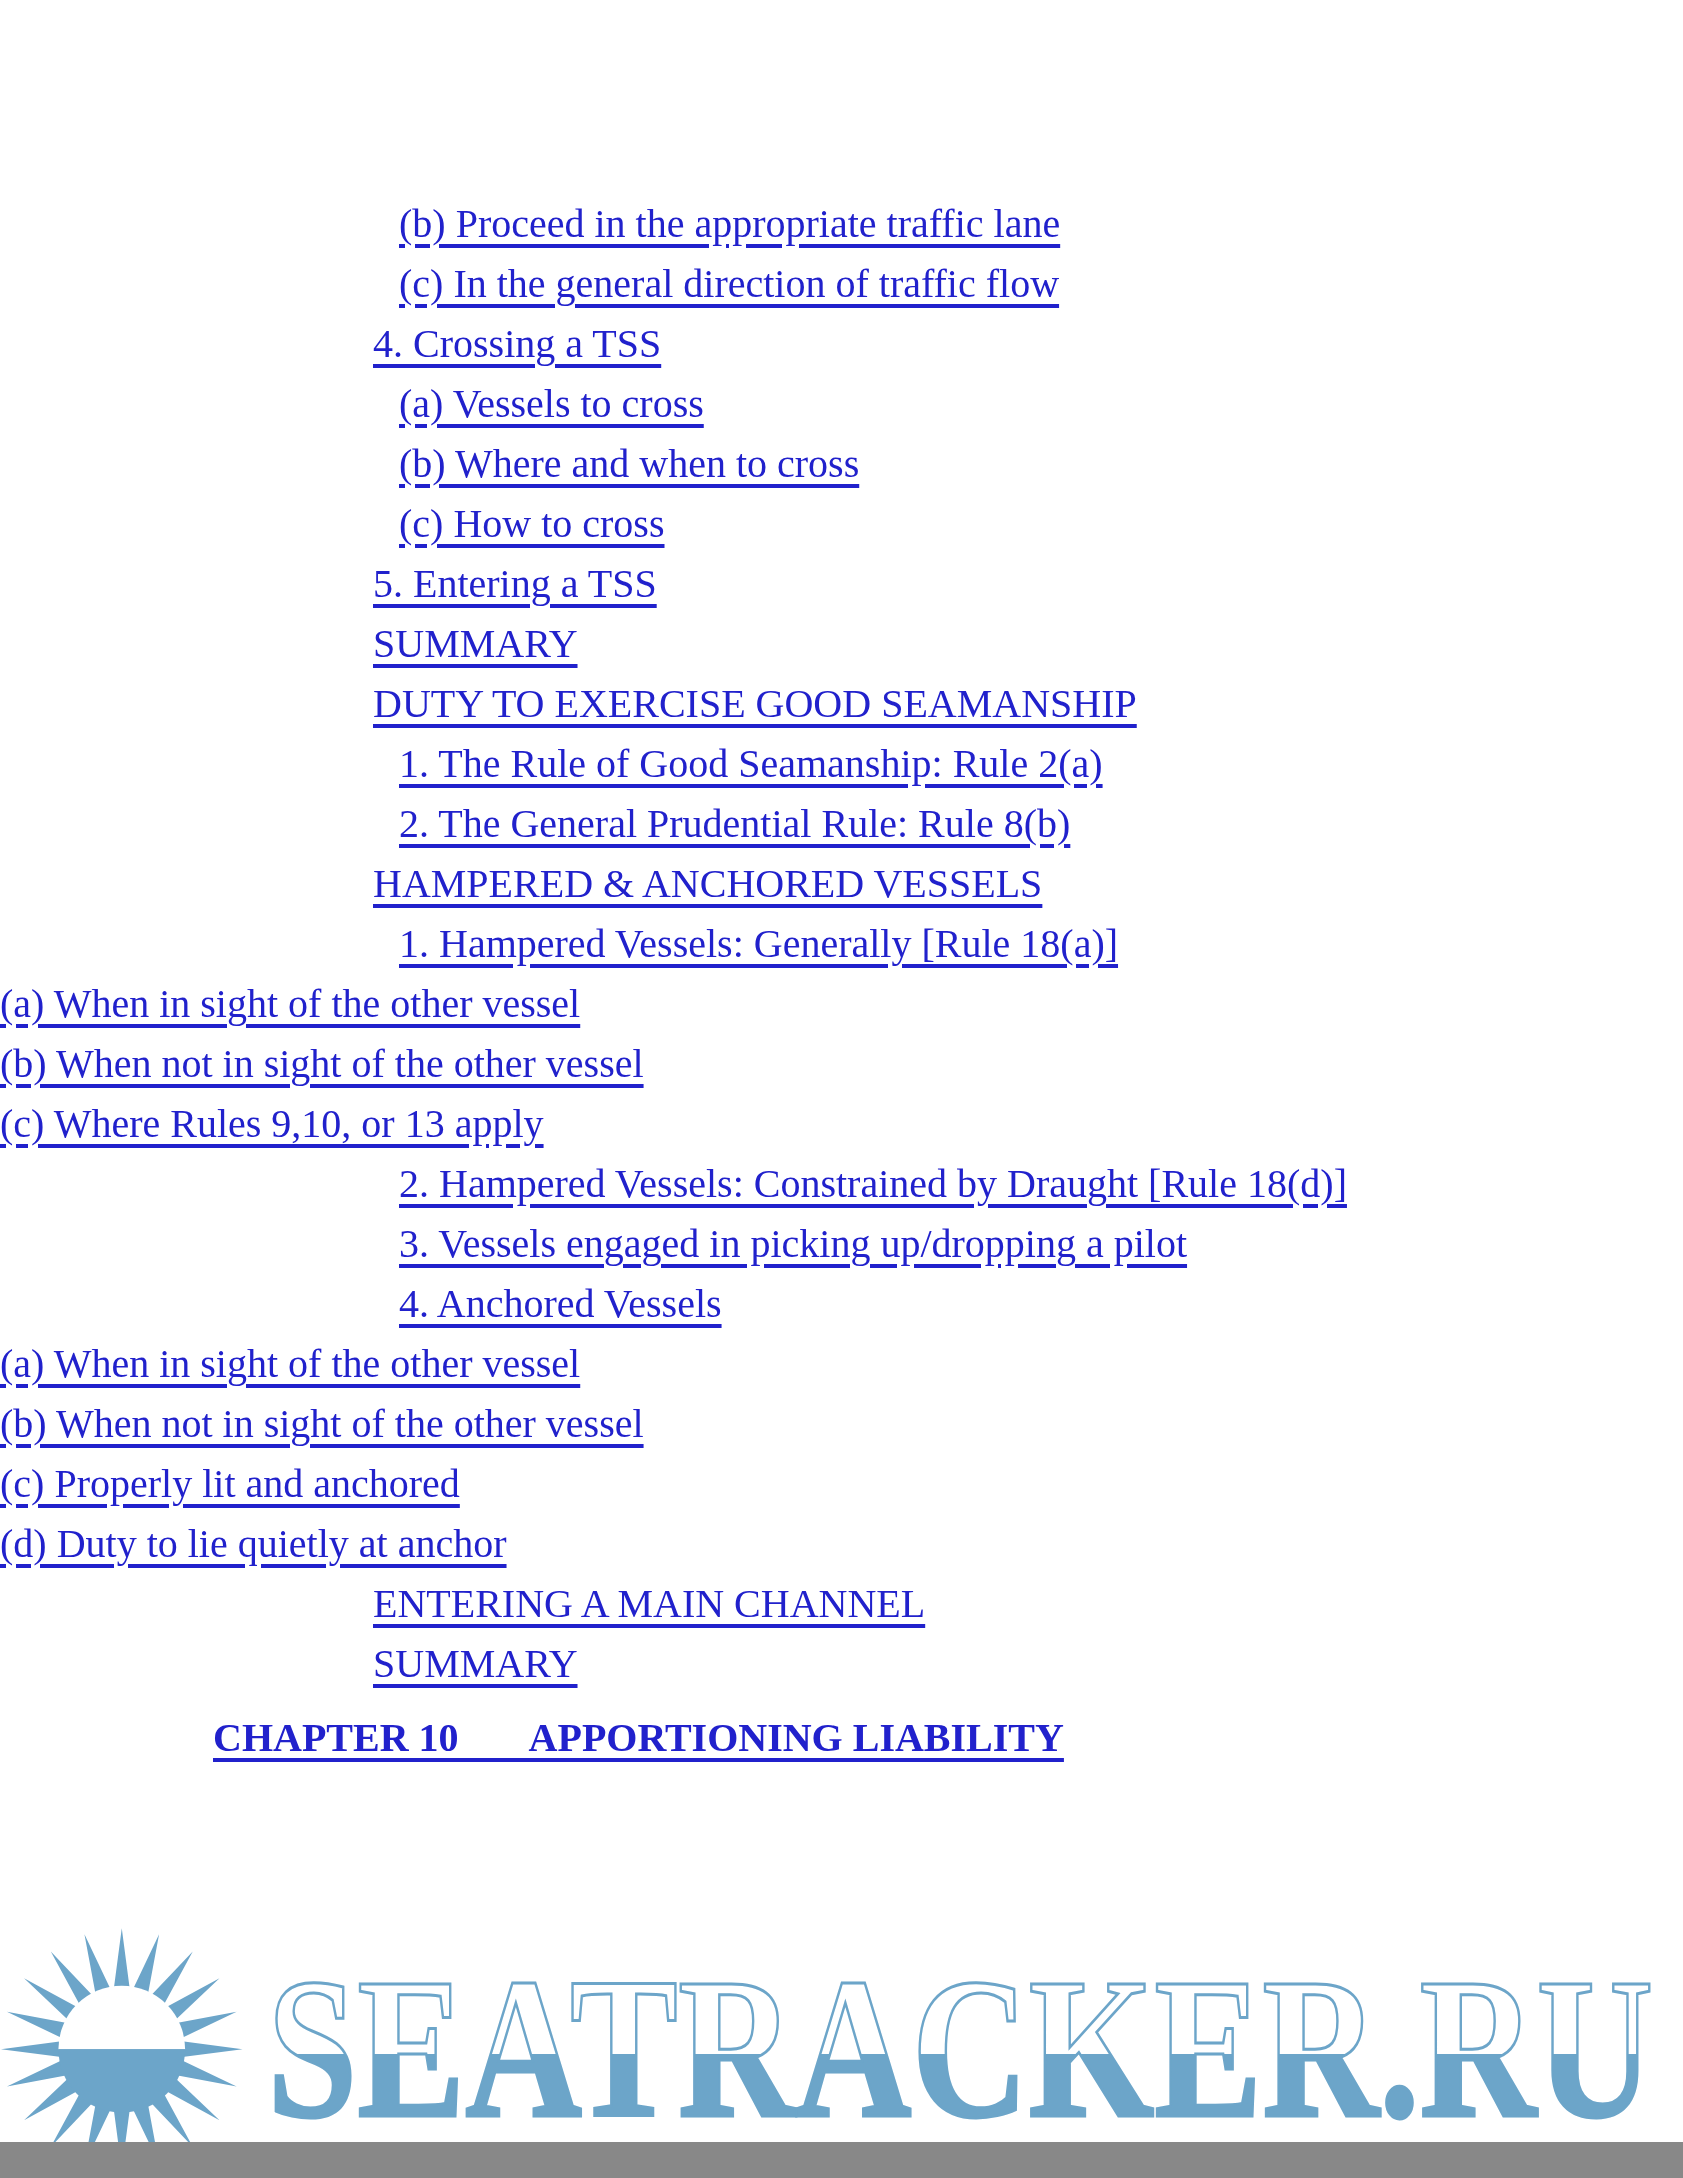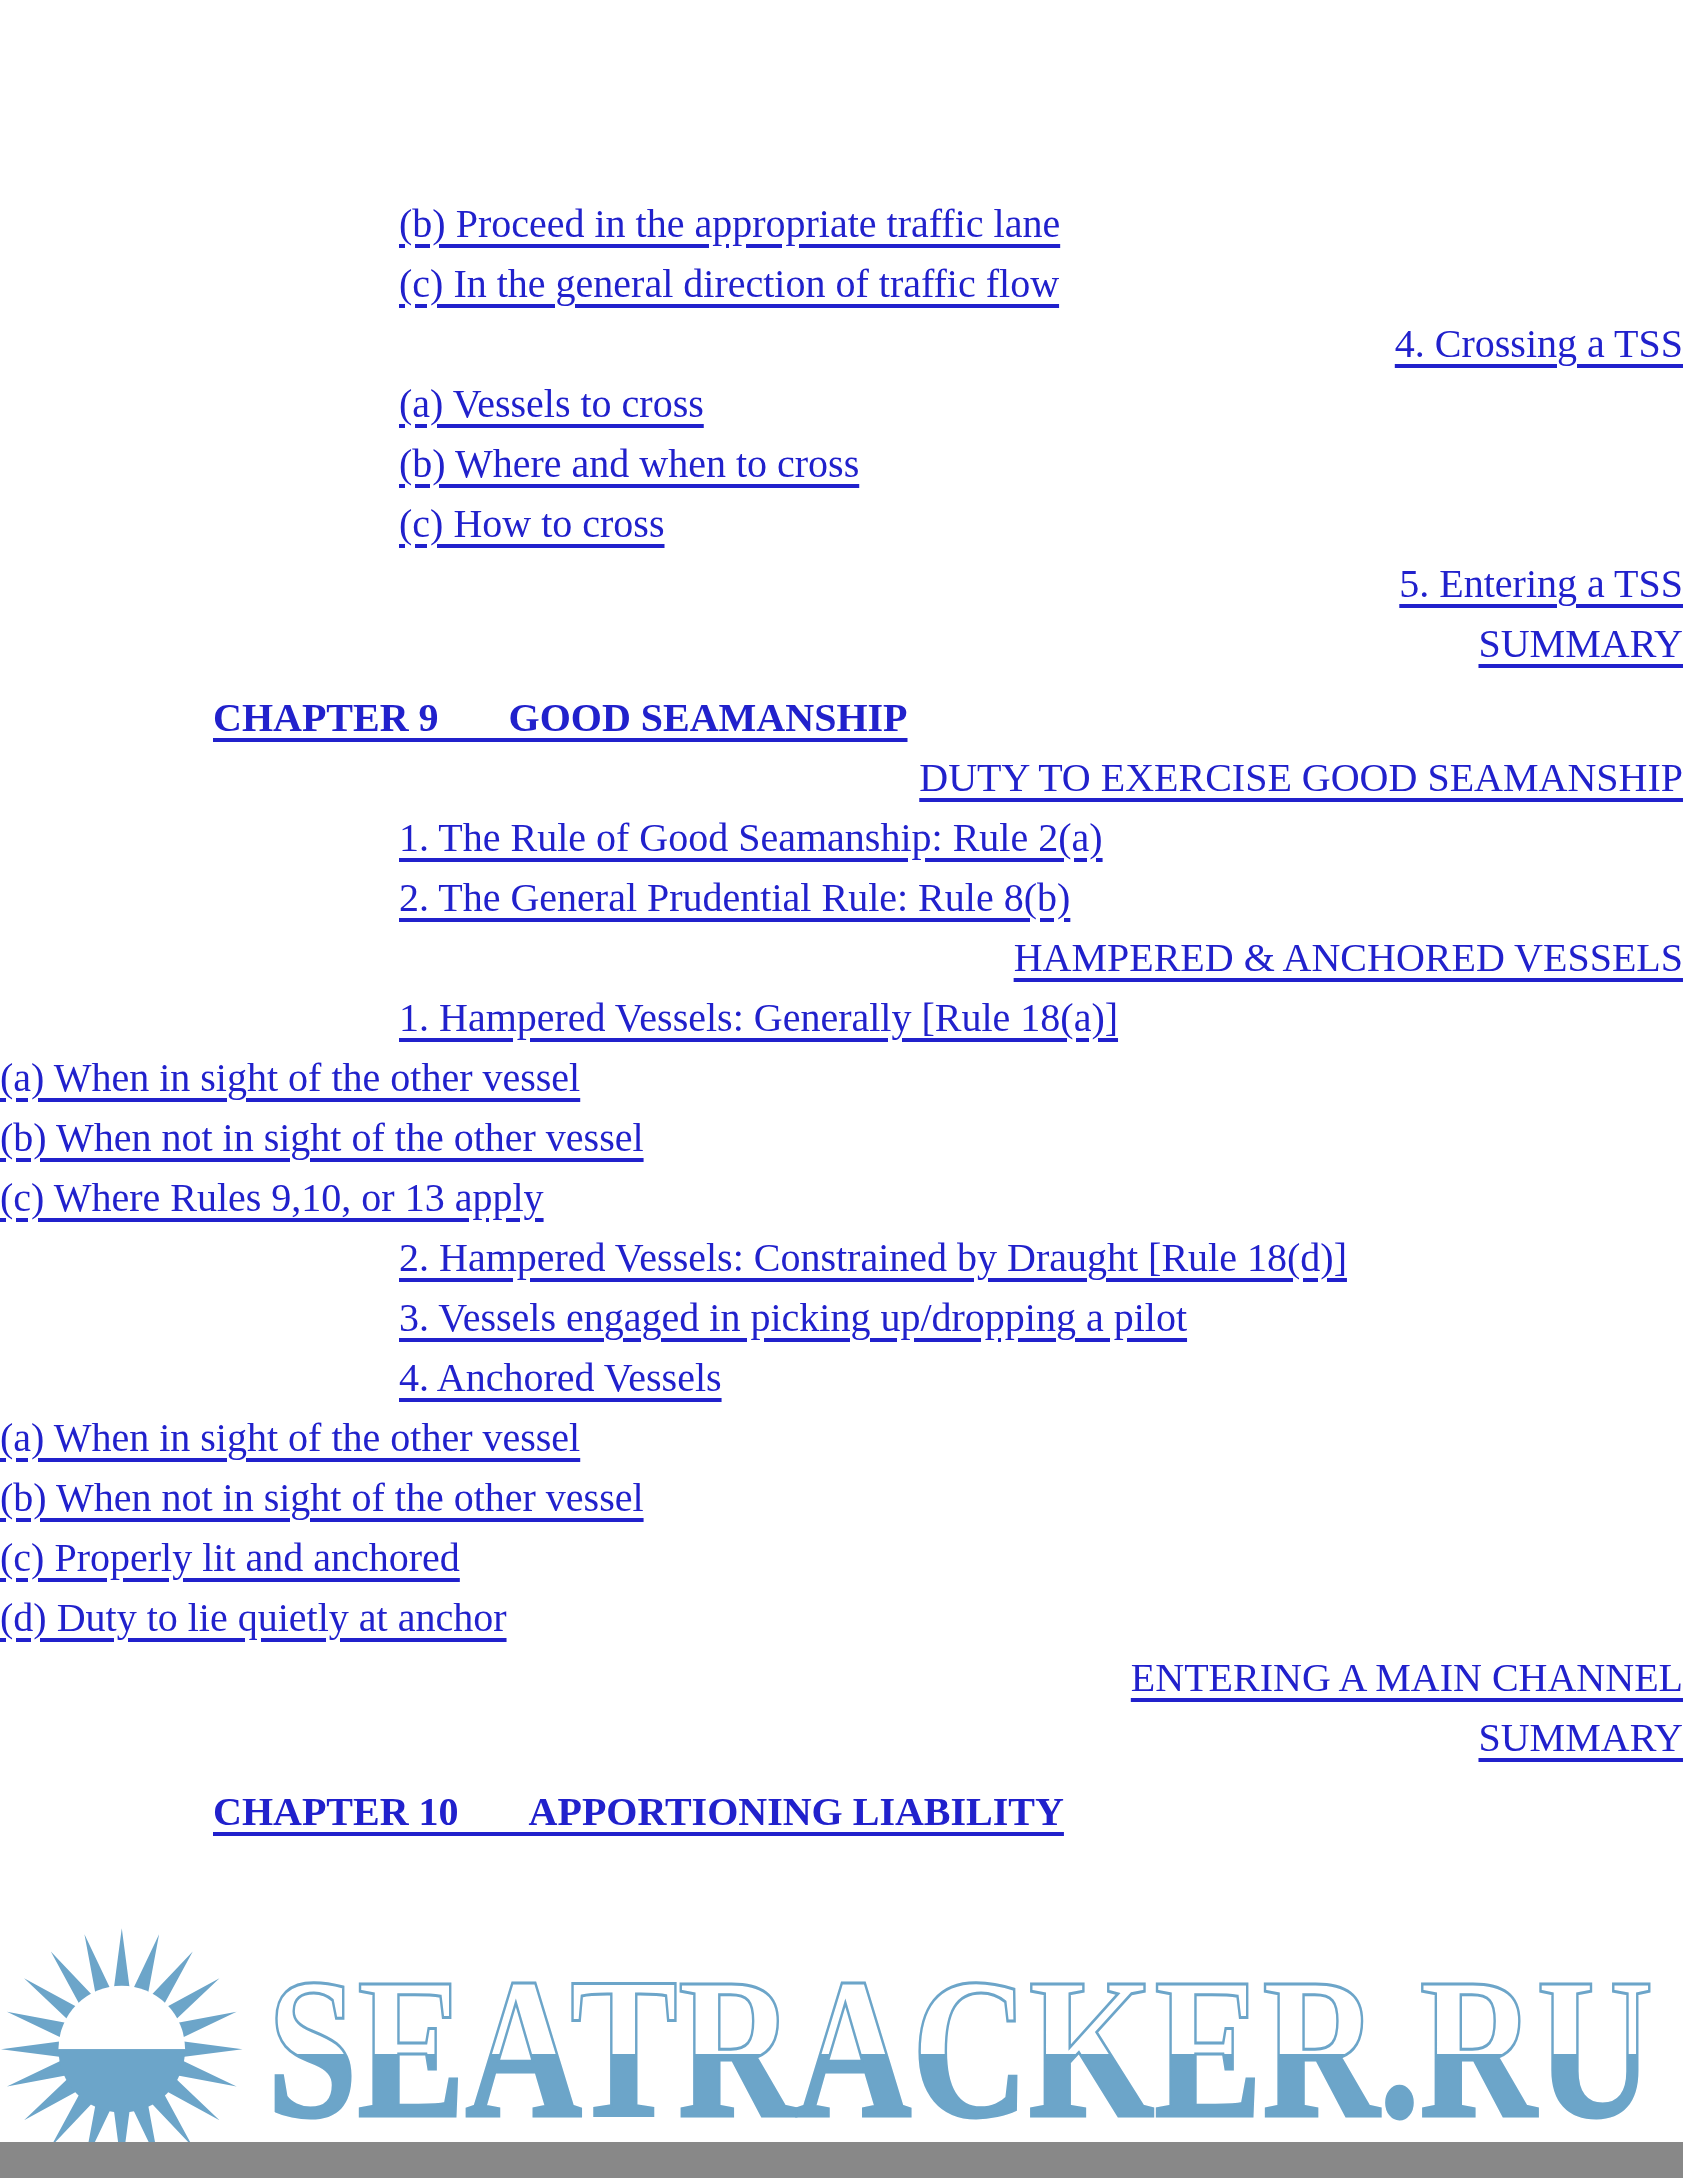--- a/index.html
+++ b/index.html
@@ -22,21 +22,21 @@
     font-size:40px;
     white-space:nowrap;
   }
   .line .txt{
     text-decoration:underline;
     text-decoration-thickness:4px;
     text-underline-offset:7px;
     cursor:pointer;
   }
   .lv-chapter{padding-left:213px;font-weight:bold;margin-top:14px;}
-  .lv-1{padding-left:373px;text-align:right;}
+  .lv-1{padding-left:373px;}
   .lv-2{padding-left:399px;}
   .lv-3{}
   
   .watermark{
     position:absolute;
     left:0;top:1851px;
     width:1683px;height:327px;
     display:block;
   }
   .wm-text{
@@ -51,21 +51,20 @@
 
   <div class="toc">
       <div class="line lv-2"><span class="txt">(b) Proceed in the appropriate traffic lane</span></div>
       <div class="line lv-2"><span class="txt">(c) In the general direction of traffic flow</span></div>
       <div class="line lv-1"><span class="txt">4. Crossing a TSS</span></div>
       <div class="line lv-2"><span class="txt">(a) Vessels to cross</span></div>
       <div class="line lv-2"><span class="txt">(b) Where and when to cross</span></div>
       <div class="line lv-2"><span class="txt">(c) How to cross</span></div>
       <div class="line lv-1"><span class="txt">5. Entering a TSS</span></div>
       <div class="line lv-1"><span class="txt">SUMMARY</span></div>
-      <div class="line lv-chapter"><span class="txt">CHAPTER 9&nbsp;&nbsp;&nbsp;&nbsp;&nbsp;&nbsp;&nbsp;GOOD SEAMANSHIP</span></div>
       <div class="line lv-1"><span class="txt">DUTY TO EXERCISE GOOD SEAMANSHIP</span></div>
       <div class="line lv-2"><span class="txt">1. The Rule of Good Seamanship: Rule 2(a)</span></div>
       <div class="line lv-2"><span class="txt">2. The General Prudential Rule: Rule 8(b)</span></div>
       <div class="line lv-1"><span class="txt">HAMPERED &amp; ANCHORED VESSELS</span></div>
       <div class="line lv-2"><span class="txt">1. Hampered Vessels: Generally [Rule 18(a)]</span></div>
       <div class="line lv-3"><span class="txt">(a) When in sight of the other vessel</span></div>
       <div class="line lv-3"><span class="txt">(b) When not in sight of the other vessel</span></div>
       <div class="line lv-3"><span class="txt">(c) Where Rules 9,10, or 13 apply</span></div>
       <div class="line lv-2"><span class="txt">2. Hampered Vessels: Constrained by Draught [Rule 18(d)]</span></div>
       <div class="line lv-2"><span class="txt">3. Vessels engaged in picking up/dropping a pilot</span></div>

